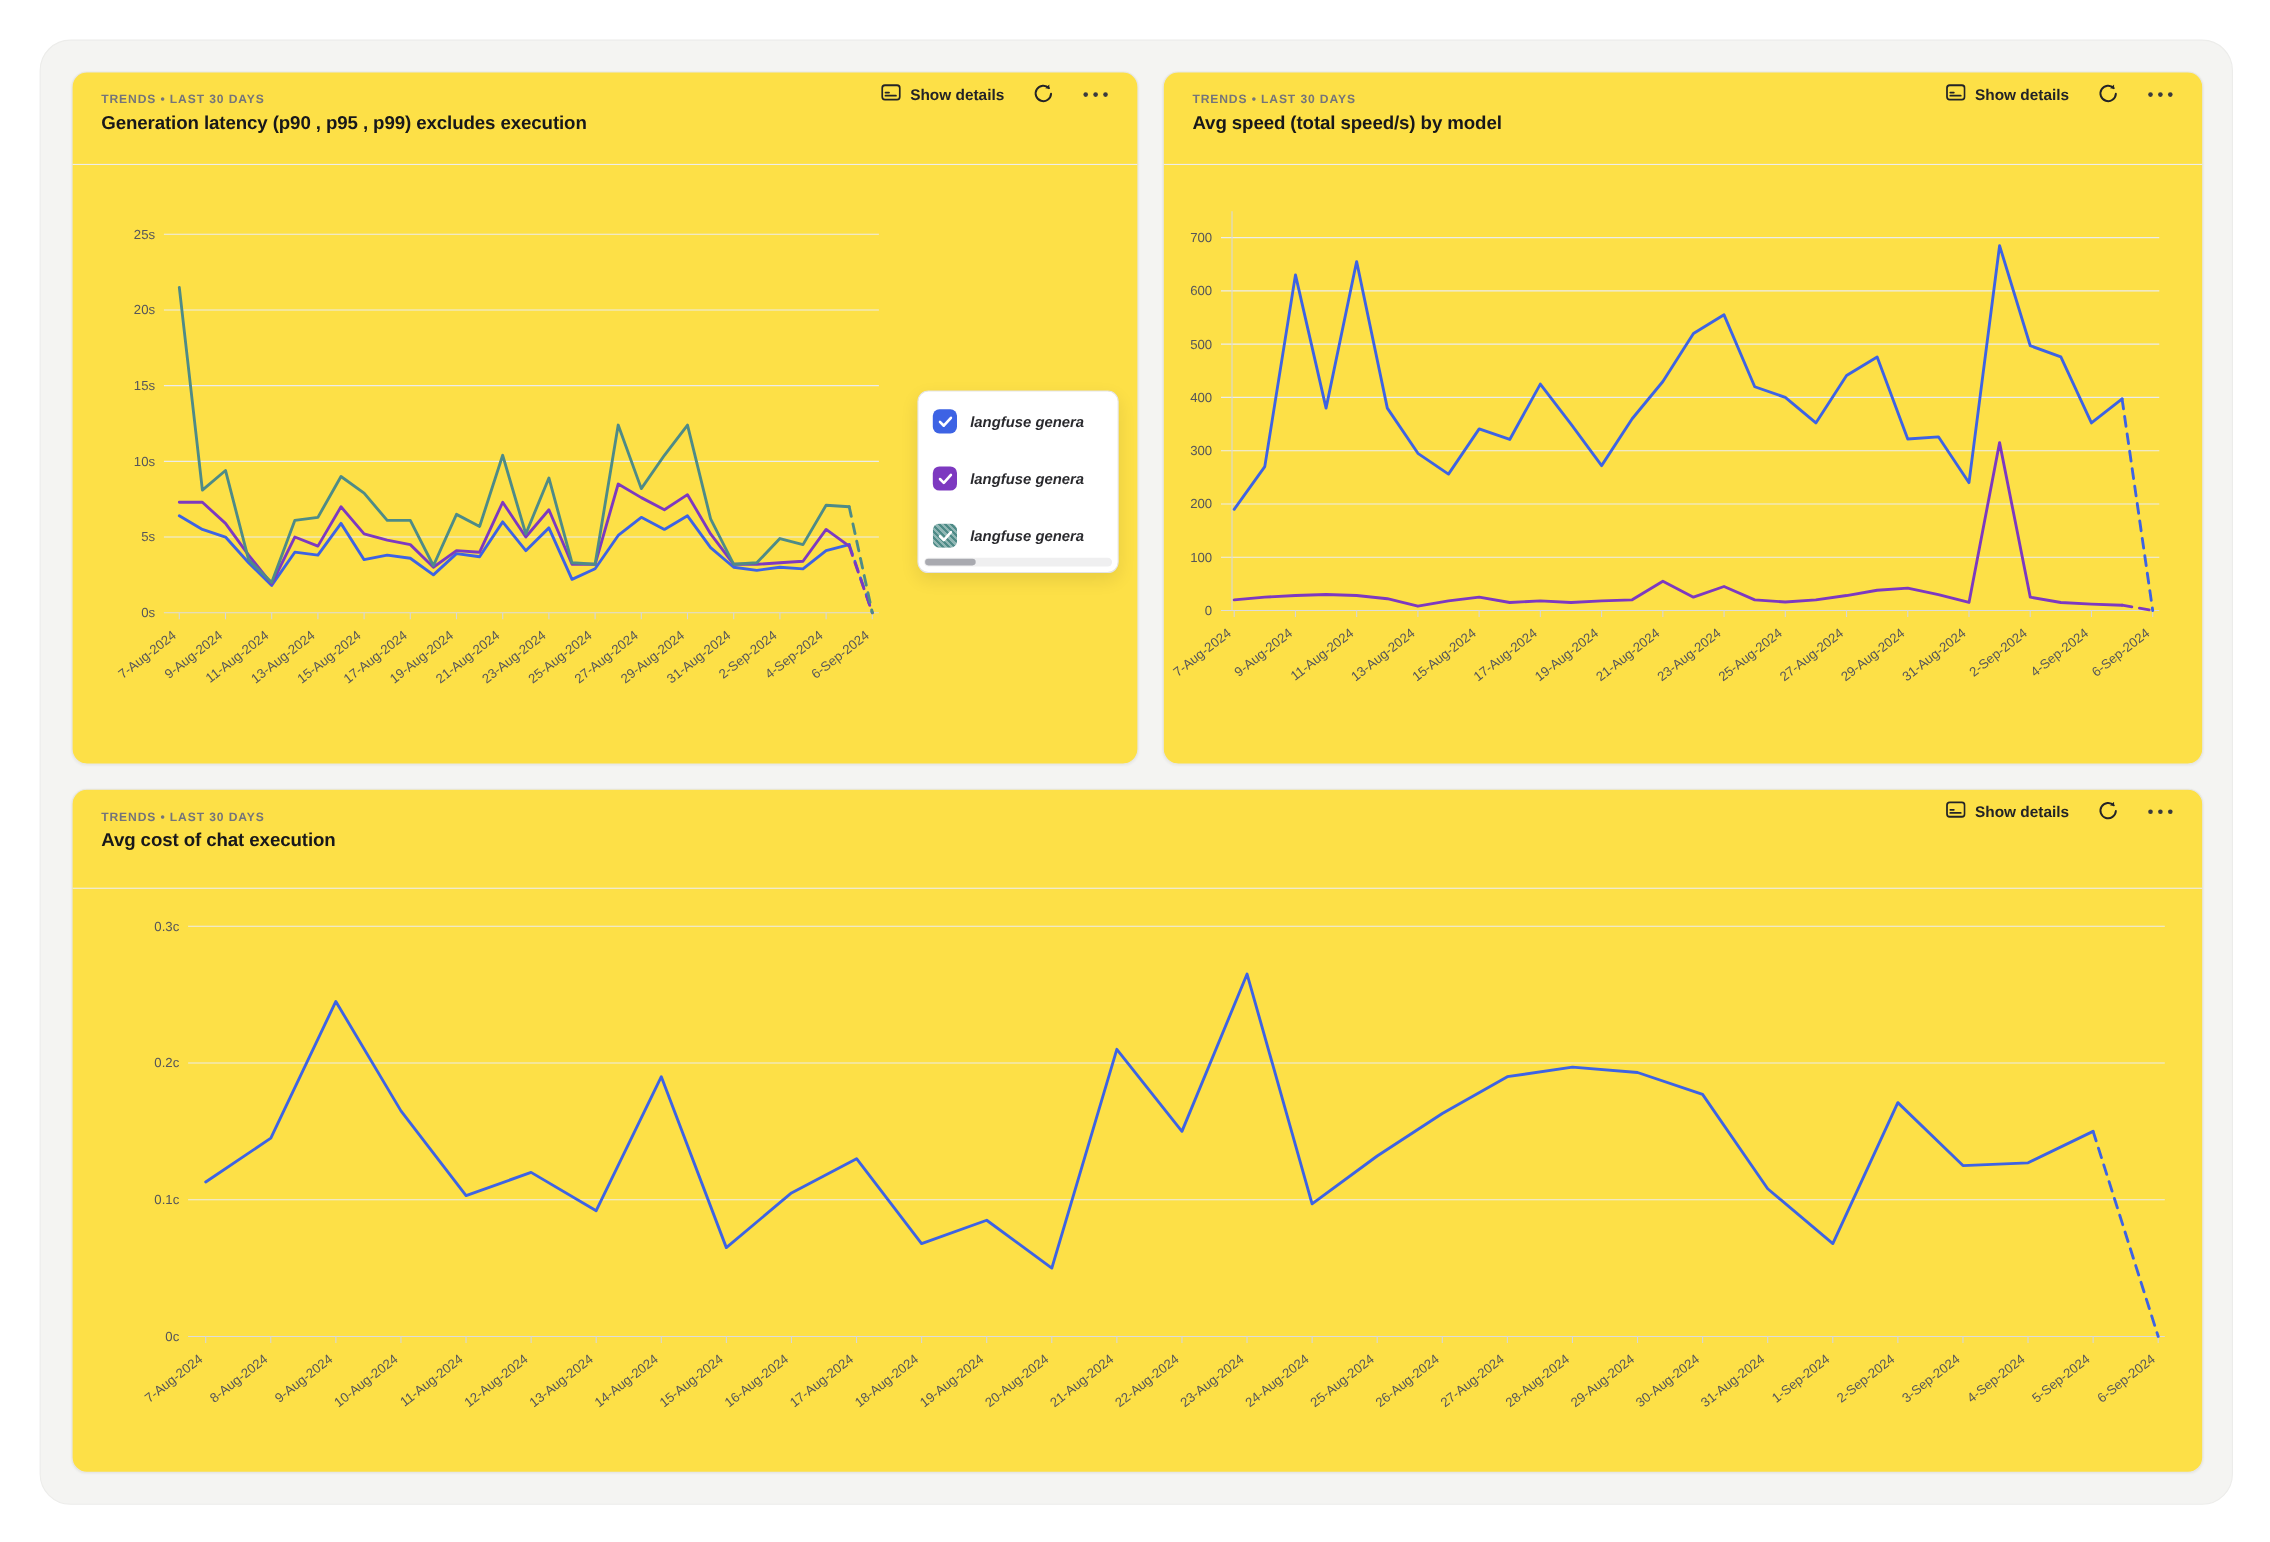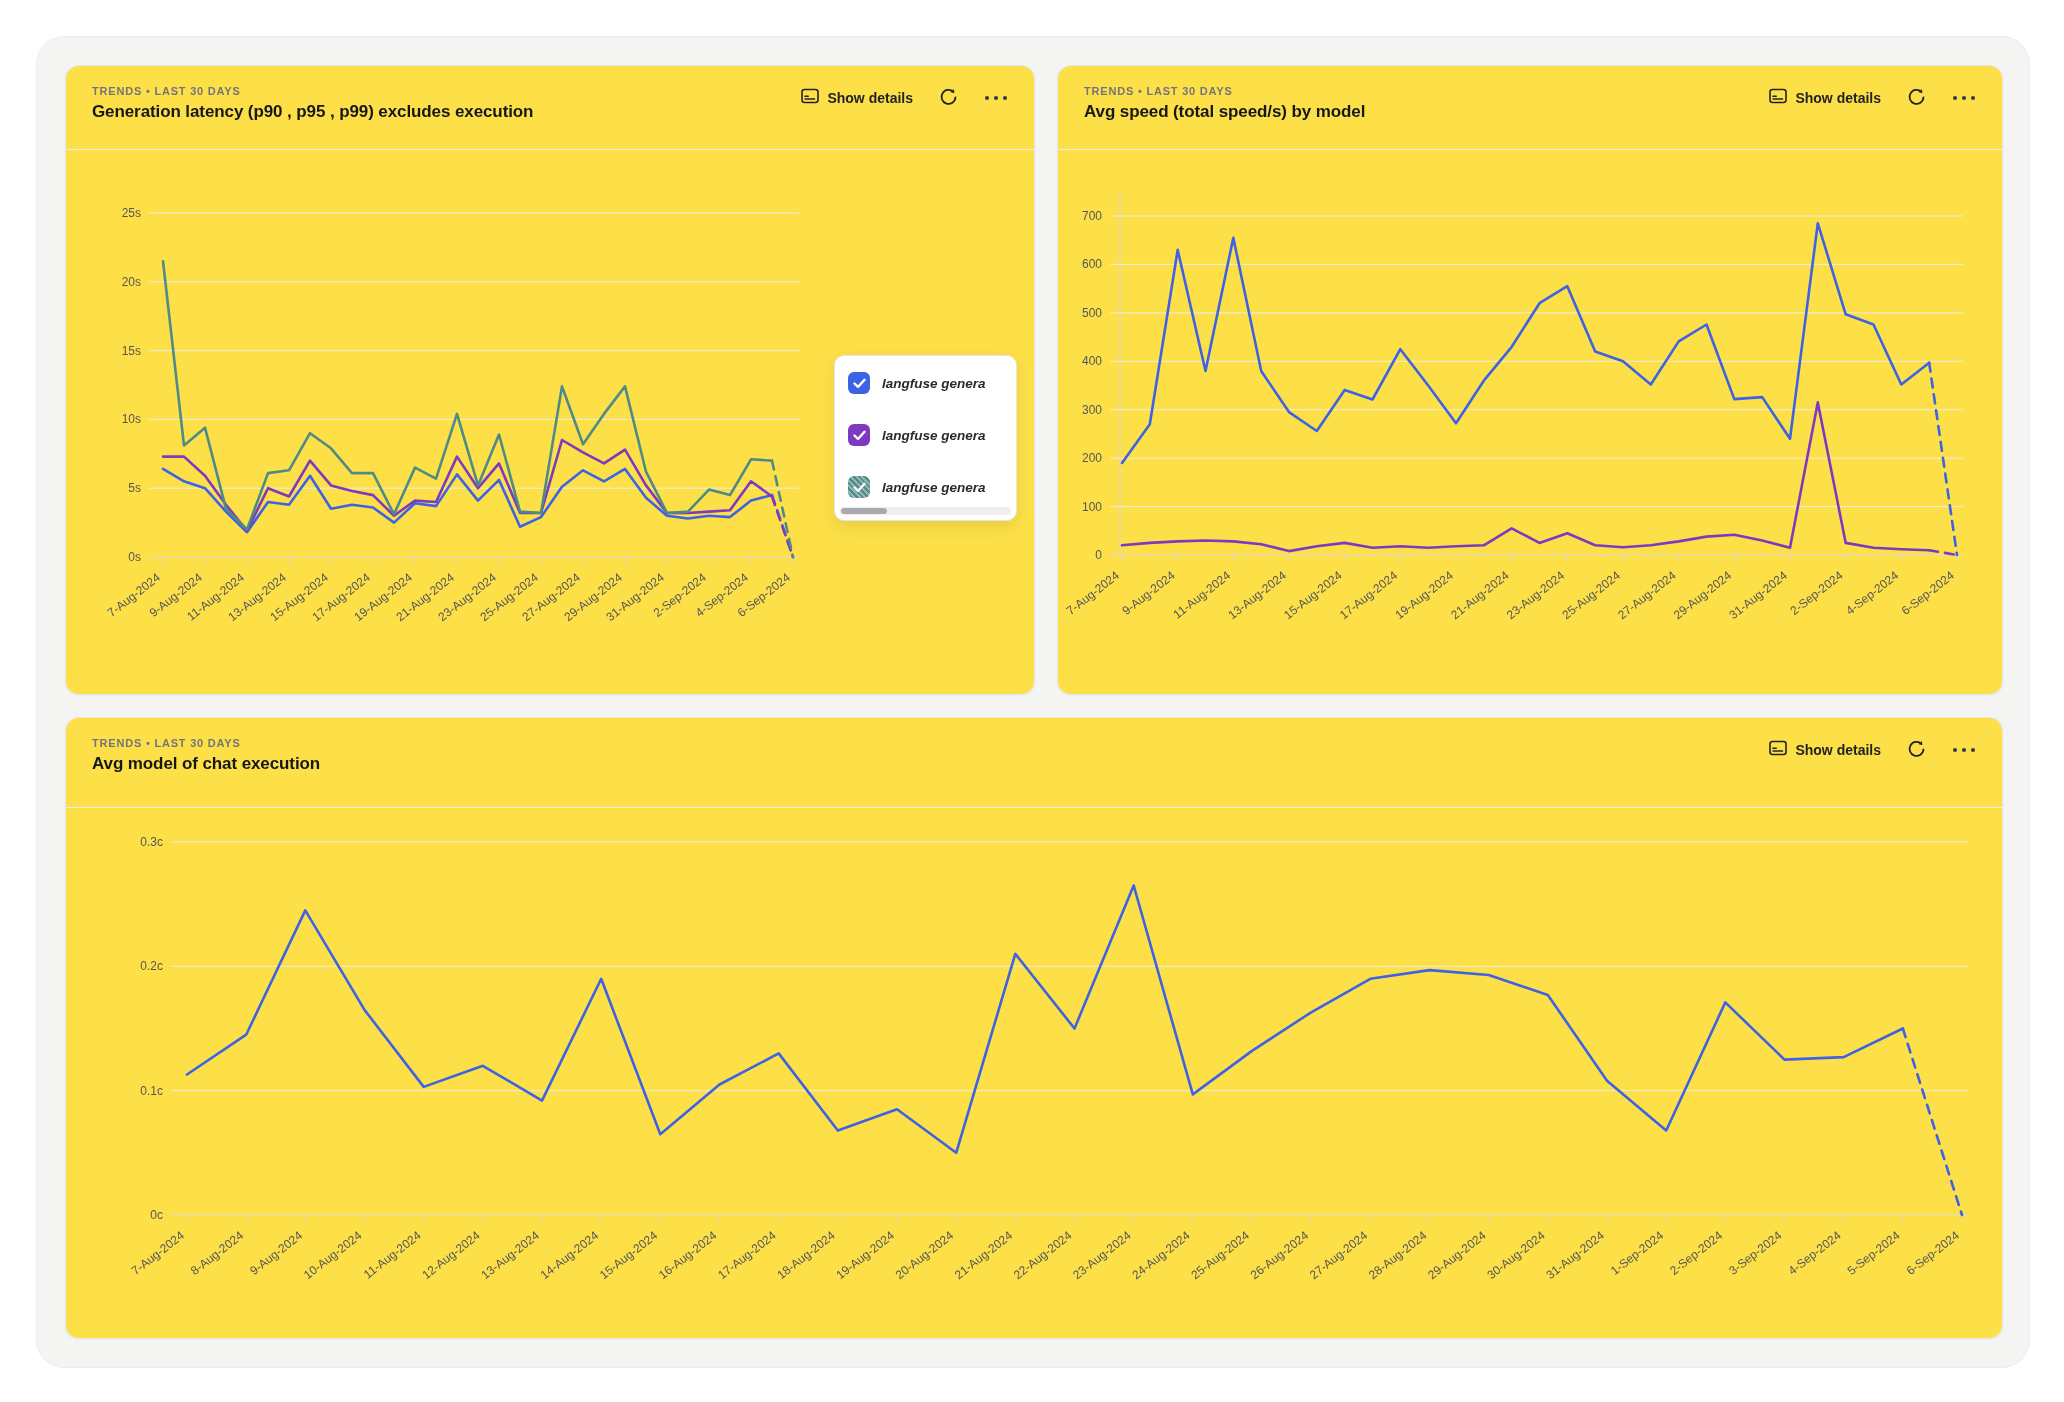--- a/index.html
+++ b/index.html
@@ -6,21 +6,21 @@
   body{width:2064px;height:1402px;position:relative;font-family:"Liberation Sans",sans-serif;-webkit-font-smoothing:antialiased;}
   .board{position:absolute;left:36px;top:36px;width:1992px;height:1330px;background:#f4f4f2;border:1px solid #ececea;border-radius:28px;}
   .card{position:absolute;background:#fde047;border:1px solid #e7e7e5;border-radius:14px;box-shadow:0 1px 2px rgba(0,0,0,.04);}
   #card-latency{left:28px;top:28px;width:968px;height:628px;}
   #card-speed{left:1020px;top:28px;width:944px;height:628px;}
   #card-cost{left:28px;top:680px;width:1936px;height:620px;}
   .card-head{position:absolute;left:0;top:0;right:0;height:84px;border-bottom:1px solid #ededeb;display:flex;align-items:flex-start;justify-content:space-between;padding:0 26px;box-sizing:border-box;}
   #card-cost .card-head{height:90px;}
   .eyebrow{margin-top:19px;font-size:11px;font-weight:700;letter-spacing:.8px;color:#74747a;text-transform:uppercase;}
   .panel-title{margin:5px 0 0 0;font-size:17px;font-weight:700;color:#17171a;letter-spacing:-.1px;}
-  .head-right{display:flex;align-items:center;gap:26px;margin-top:22px;}
+  .head-right{display:flex;align-items:center;gap:26px;margin-top:10px;}
   .show-details{display:flex;align-items:center;gap:8px;background:none;border:none;padding:0;cursor:pointer;font-family:inherit;font-size:14px;font-weight:700;color:#232327;}
   .icon-btn{background:none;border:none;padding:0;cursor:pointer;line-height:0;}
   .chart-svg{position:absolute;left:0;top:0;}
   
   .legend{position:absolute;left:768px;top:289px;width:181px;height:164px;background:#fff;border:1px solid #e4e4e7;border-radius:10px;box-shadow:0 6px 16px rgba(0,0,0,.09);overflow:hidden;z-index:5;}
   .legend-item{position:absolute;left:13px;display:flex;align-items:center;gap:12px;height:24px;white-space:nowrap;font-style:italic;}
   .legend-item .cb{width:22px;height:22px;border-radius:6px;flex:0 0 auto;display:flex;align-items:center;justify-content:center;}
   .cb svg{display:block;}
   .cb.hatch{background-image:repeating-linear-gradient(45deg,rgba(255,255,255,.38) 0 2px,rgba(0,0,0,0) 2px 4px);}
   .legend-label{font-size:13.5px;font-weight:700;color:#2a2a2e;}
@@ -231,21 +231,21 @@
         <line x1="871.1666666666666" y1="296.7385714285714" x2="899" y2="489" stroke="#3d63e4" stroke-width="2.6" stroke-dasharray="9 7" stroke-linecap="round"></line>
         <polyline points="64.0,479.3 91.8,476.9 119.7,475.4 147.5,474.5 175.3,475.4 203.2,478.3 231.0,485.1 258.8,480.3 286.7,476.9 314.5,481.7 342.3,480.3 370.2,481.7 398.0,480.3 425.8,479.3 453.7,462.4 481.5,476.9 509.3,467.2 537.2,479.3 565.0,481.3 592.8,479.3 620.7,475.4 648.5,470.6 676.3,468.7 704.2,474.5 732.0,481.7 759.8,336.4 787.7,476.9 815.5,481.7 843.3,483.2 871.2,484.2" fill="none" stroke="#7d39c0" stroke-width="2.6" stroke-linejoin="round" stroke-linecap="round"></polyline>
         <line x1="871.1666666666666" y1="484.15714285714284" x2="899" y2="489" stroke="#7d39c0" stroke-width="2.6" stroke-dasharray="9 7" stroke-linecap="round"></line>
       </svg>
   </section>
 
   <section class="card" id="card-cost">
     <header class="card-head">
       <div class="head-left">
         <div class="eyebrow">TRENDS • LAST 30 DAYS</div>
-        <h2 class="panel-title">Avg model of chat execution</h2>
+        <h2 class="panel-title">Avg cost of chat execution</h2>
       </div>
       <div class="head-right">
         <button class="show-details">
           <span>
             <svg width="18" height="16" viewBox="0 0 18 16">
                 <rect x="1" y="1.5" width="16" height="13" rx="2.5" fill="none" stroke="#232327" stroke-width="1.6"></rect>
                 <path d="M4 8.2h3.2M4 11h9.5" stroke="#232327" stroke-width="1.6" stroke-linecap="round"></path>
               </svg>
           </span>
           <span>Show details</span>

